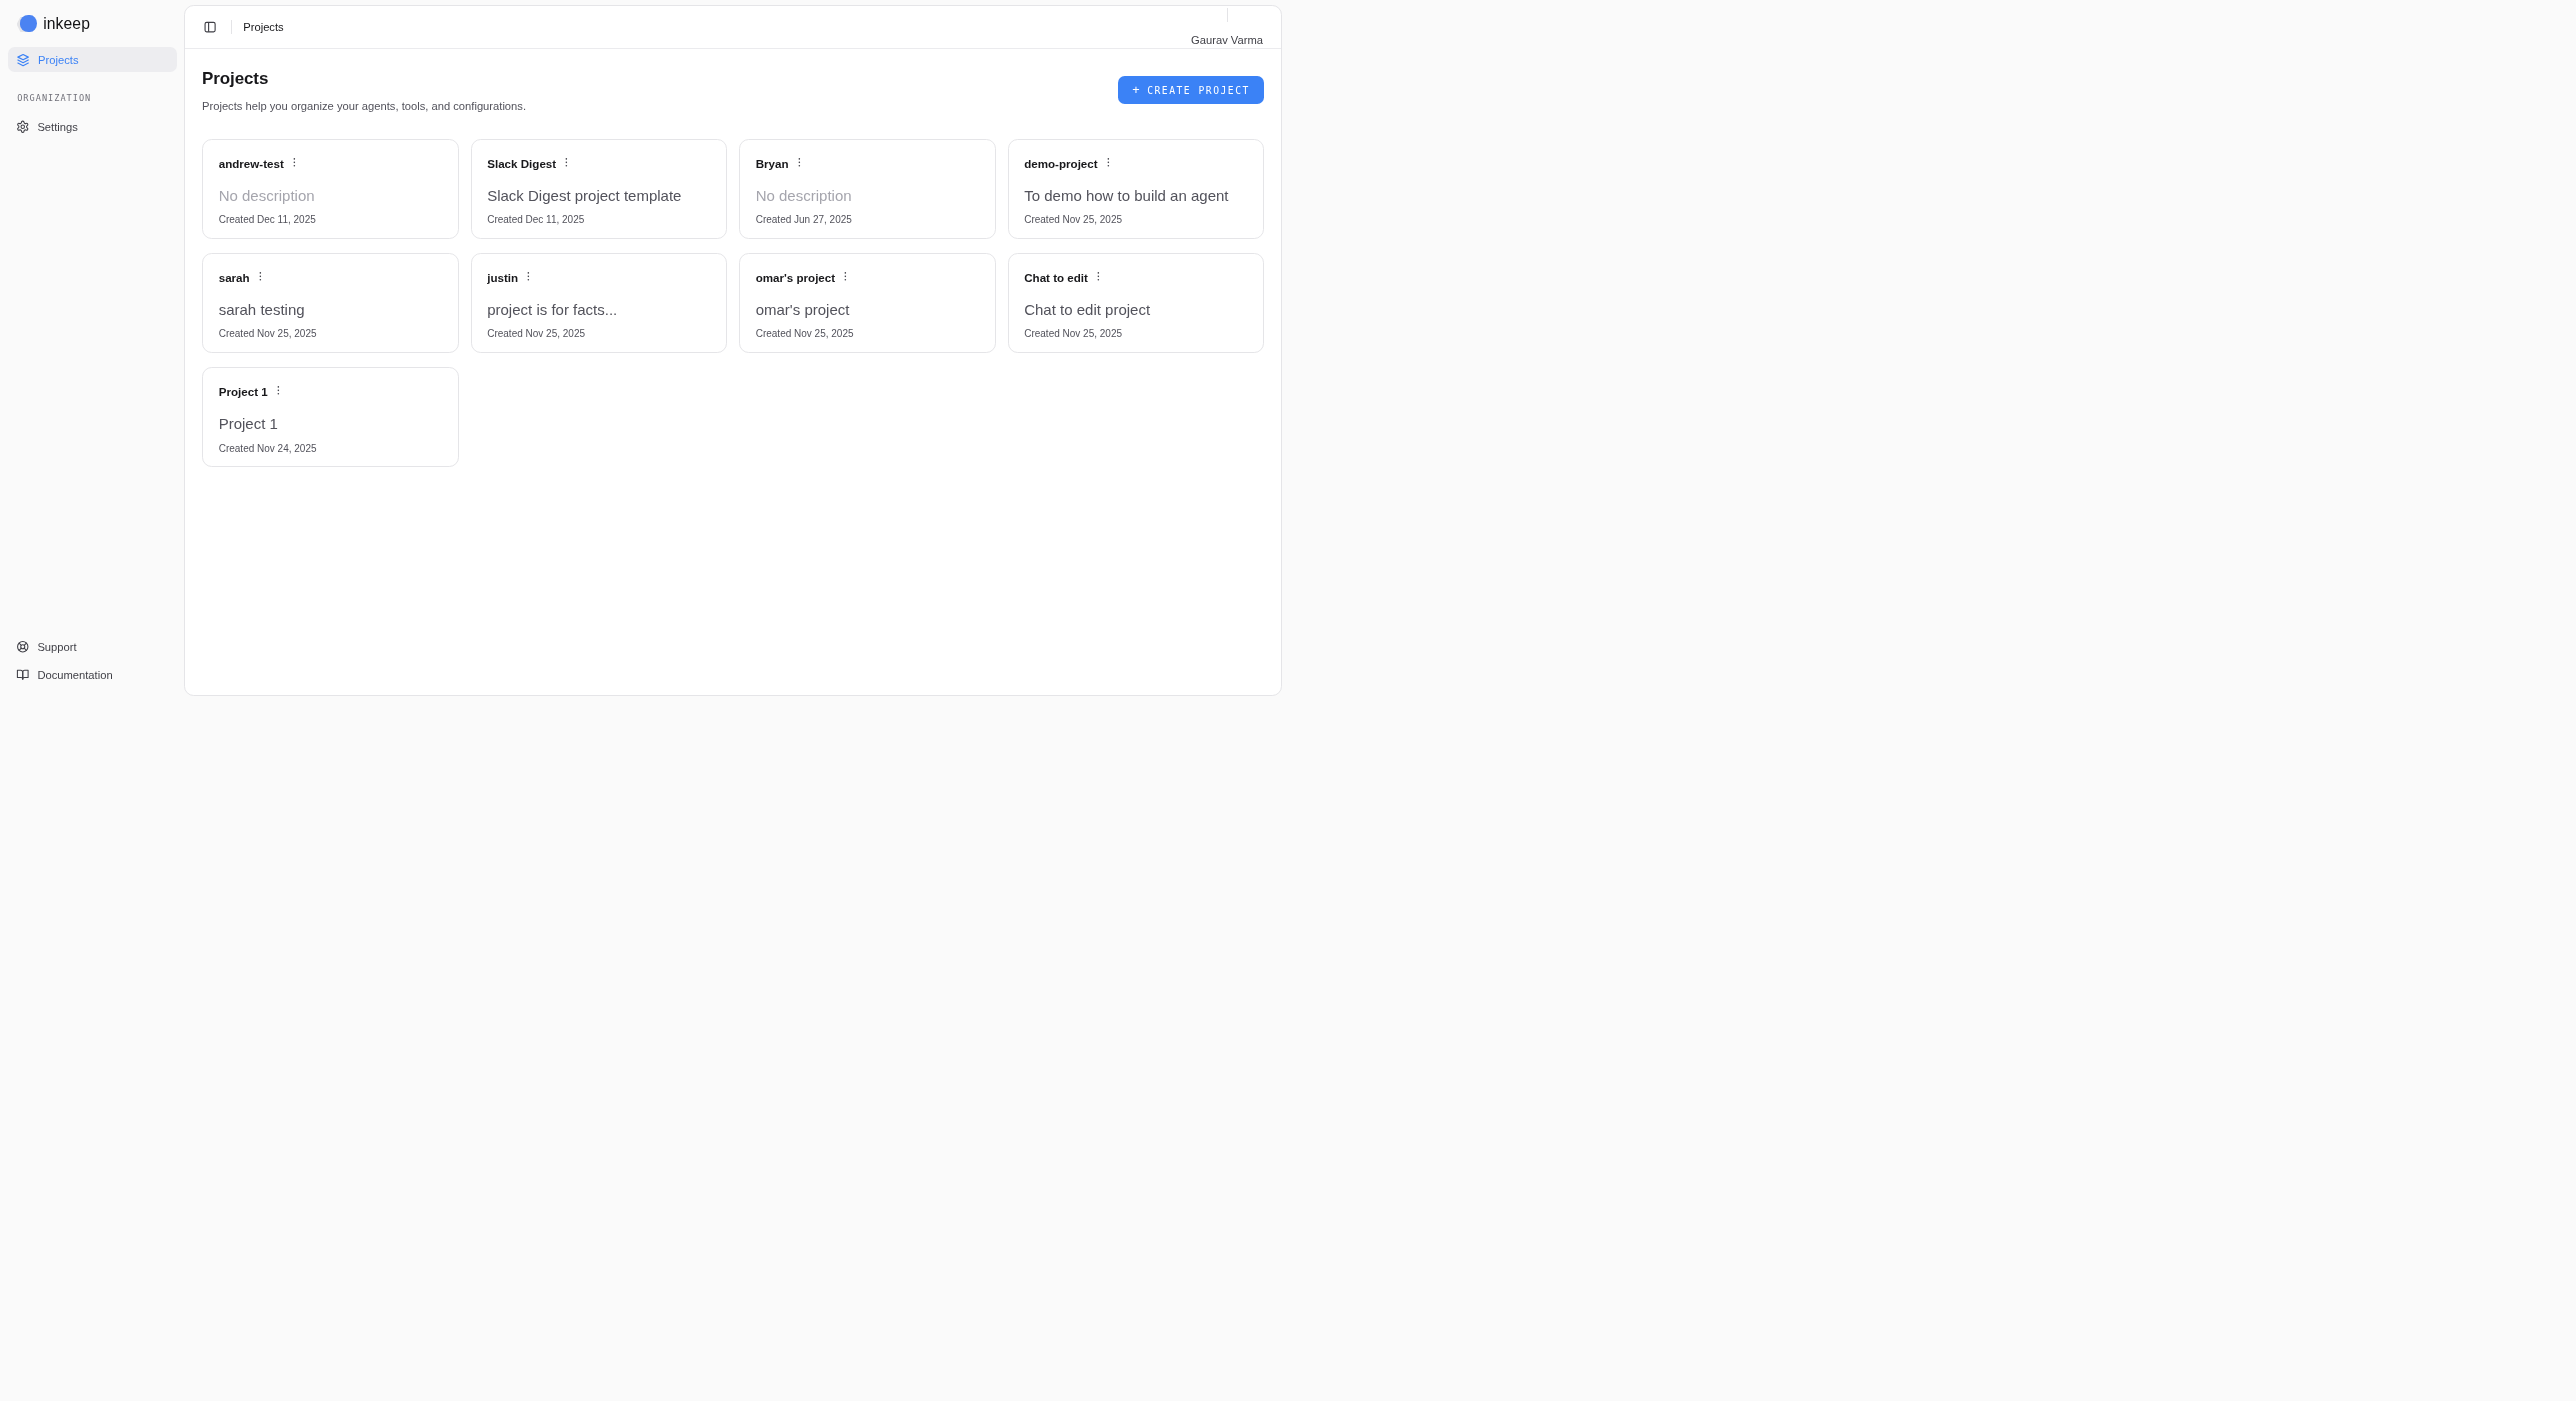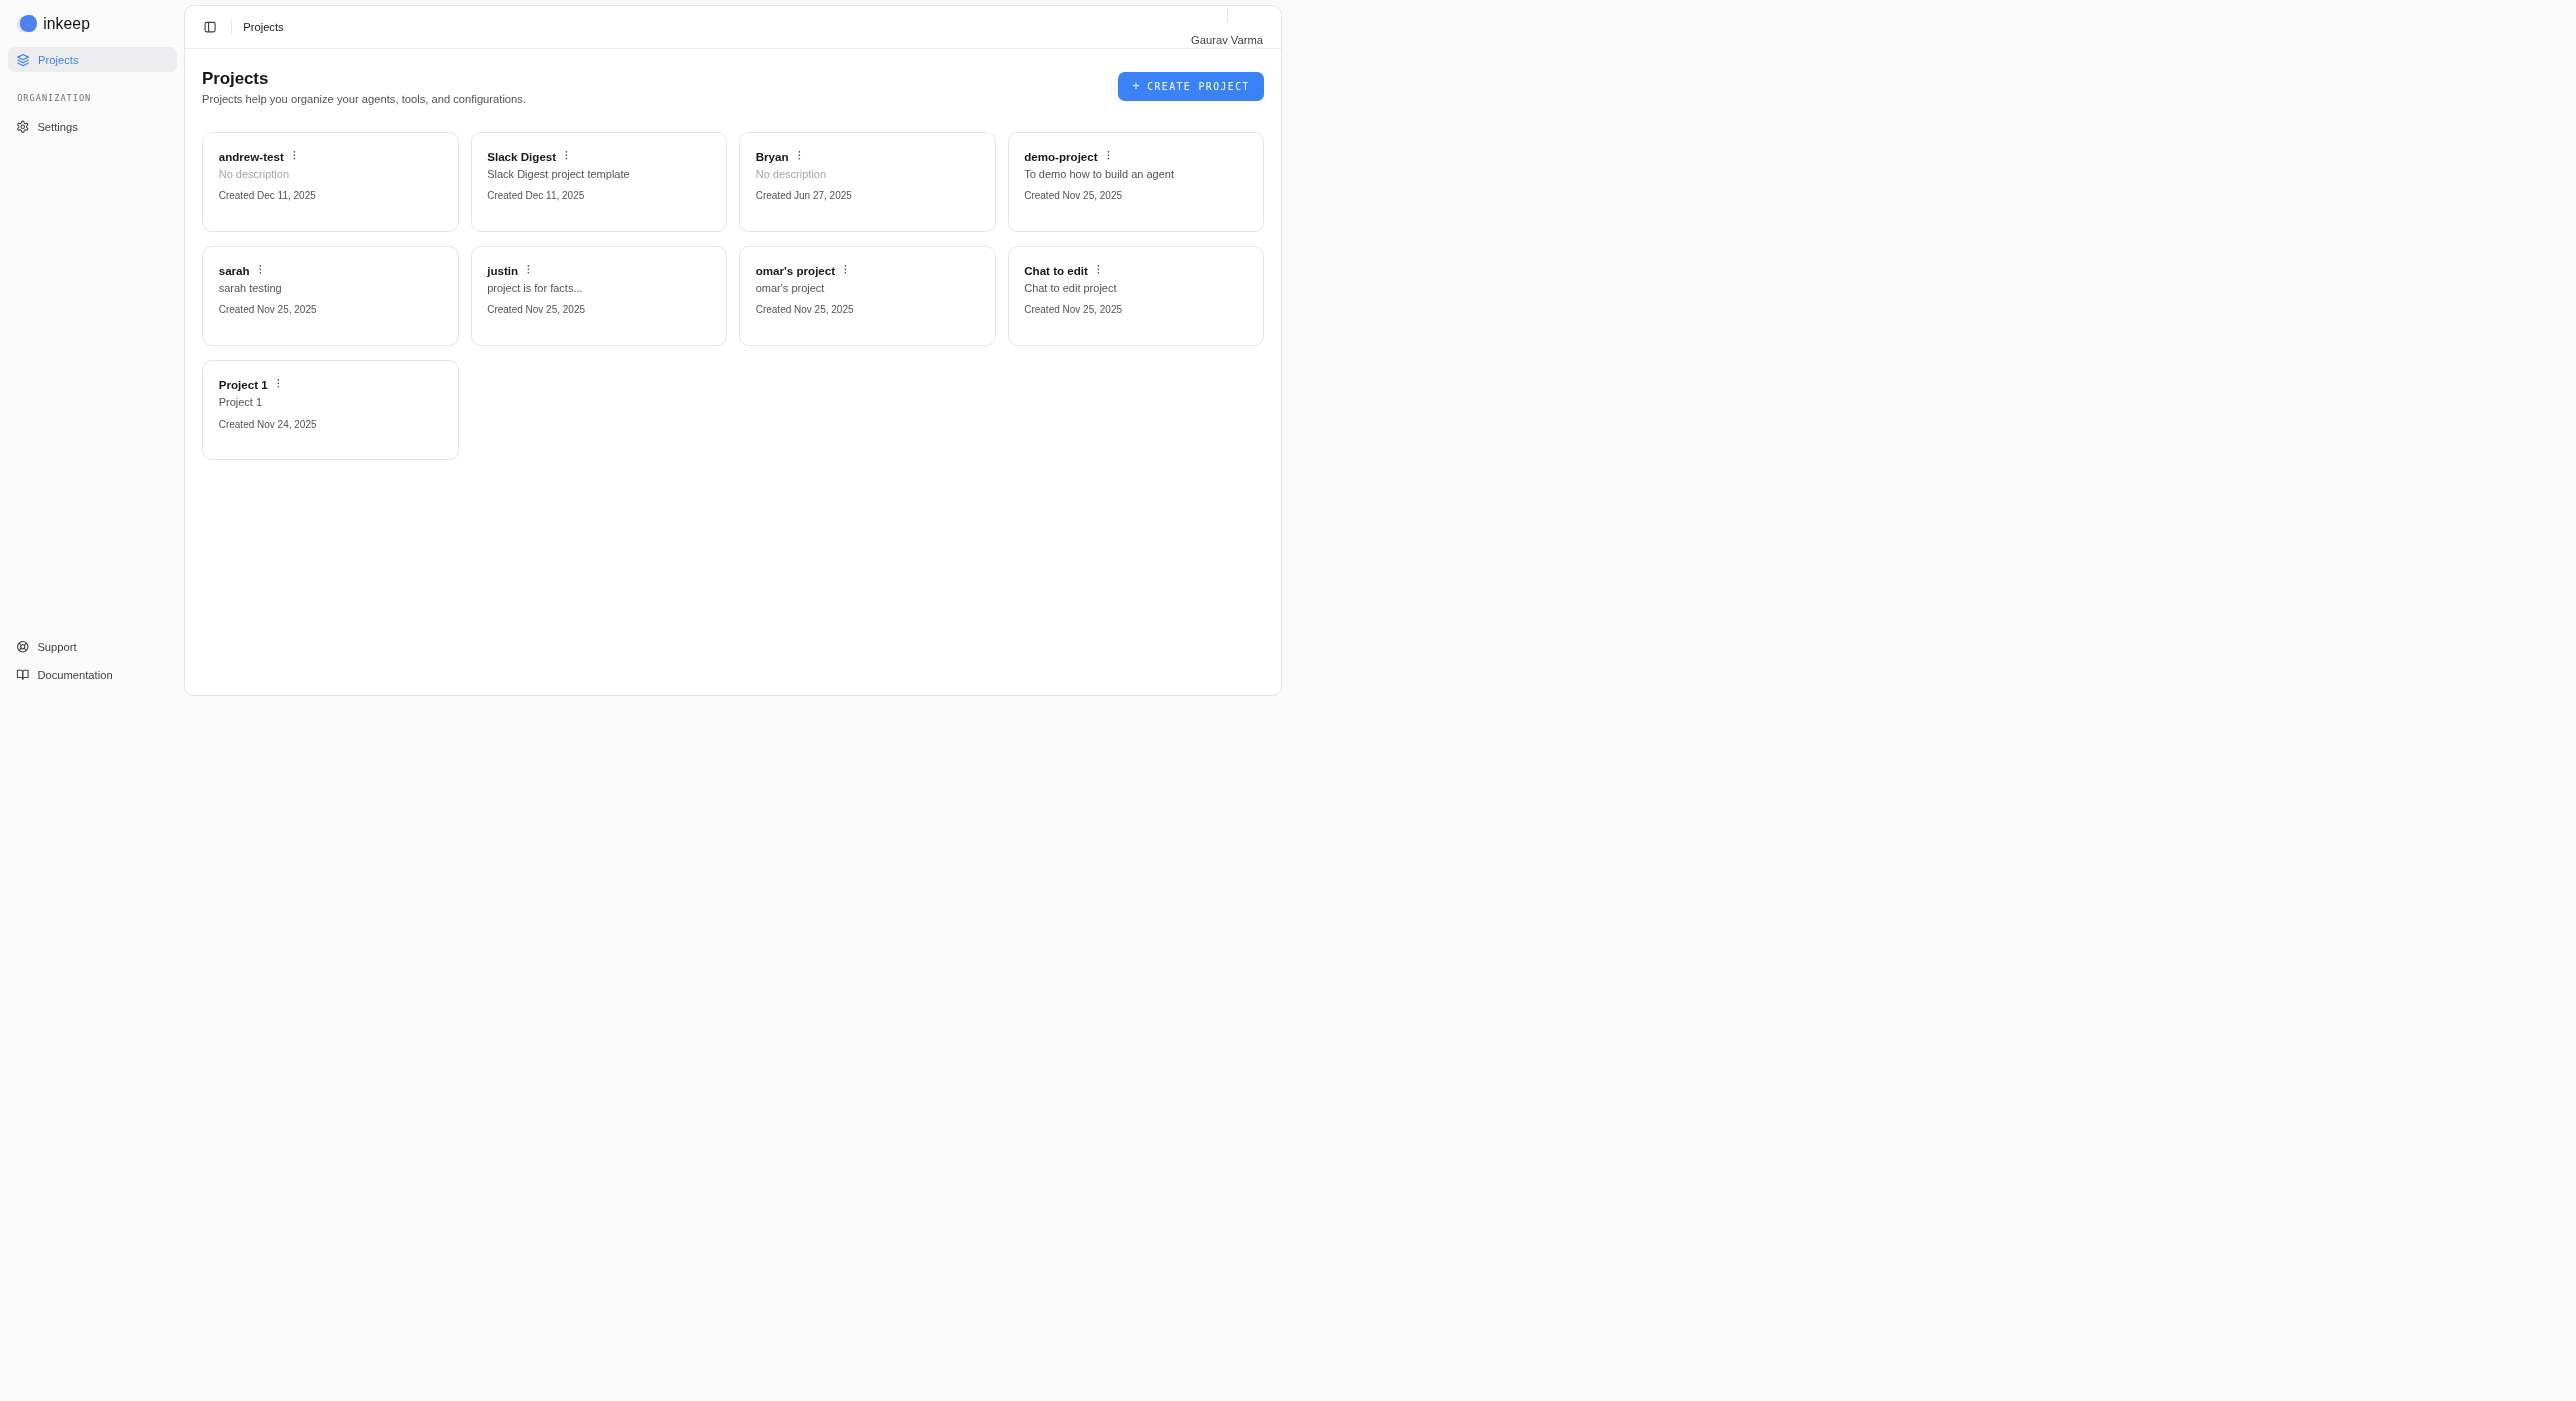--- a/index.html
+++ b/index.html
@@ -109,21 +109,21 @@
 
   
   .content { flex: 1; padding: 19.5px 17px 18px 17px; overflow: auto; }
   .heading-row {
     display: flex;
     align-items: center;
     justify-content: space-between;
     margin-bottom: 27px;
   }
   .page-title { font-size: 17px; font-weight: 600; color: #18181b; letter-spacing: -0.1px; }
-  .page-subtitle { margin-top: 4px; font-size: 11.2px; color: #52525b; }
+  .page-subtitle { margin-top: 11px; font-size: 11.2px; color: #52525b; }
   .create-btn {
     display: flex;
     align-items: center;
     gap: 7.5px;
     height: 28.4px;
     padding: 0 14.2px;
     background: #3b82f6;
     color: #ffffff;
     border: none;
     border-radius: 6.7px;
@@ -150,21 +150,21 @@
     flex-direction: column;
   }
   .card-top { display: flex; align-items: flex-start; justify-content: flex-start; }
   .card-title { font-size: 11.6px; font-weight: 600; color: #18181b; padding-top: 5.2px; }
   .kebab-btn {
     width: 21px; height: 21px;
     border: none; background: transparent; border-radius: 5.2px; cursor: pointer;
     display: flex; align-items: center; justify-content: center;
     color: #3f3f46;
   }
-  .card-desc { margin-top: 2px; font-size: 11px; color: #52525b; }
+  .card-desc { margin-top: 14px; font-size: 15px; color: #52525b; }
   .card-desc.muted { color: #a5a5ad; }
   .card-created { margin-top: 10.5px; font-size: 10px; color: #52525b; }
 </style>
 </head>
 <body>
 
 <aside class="sidebar">
   <div class="logo-row">
     <span class="logo-mark">
       <span class="logo-hex"></span>

